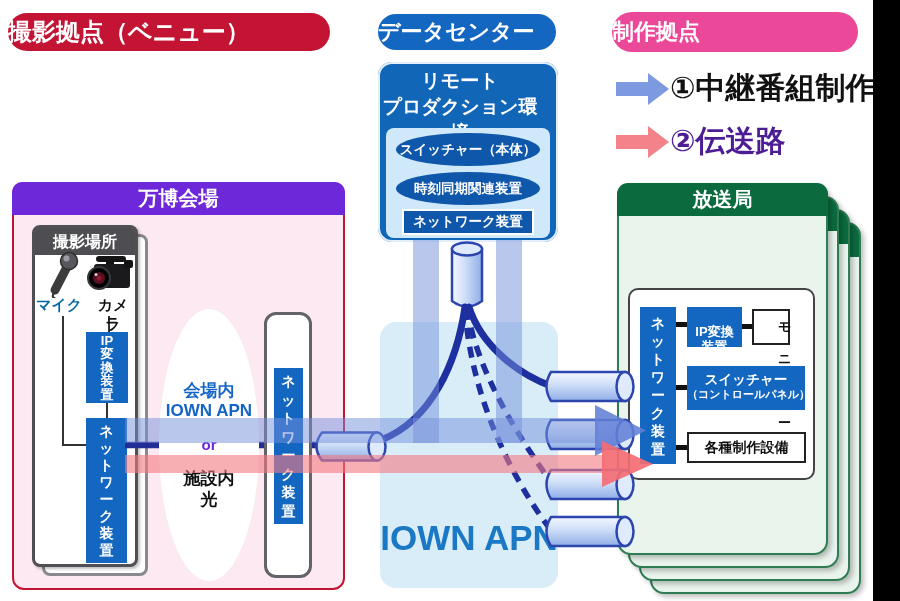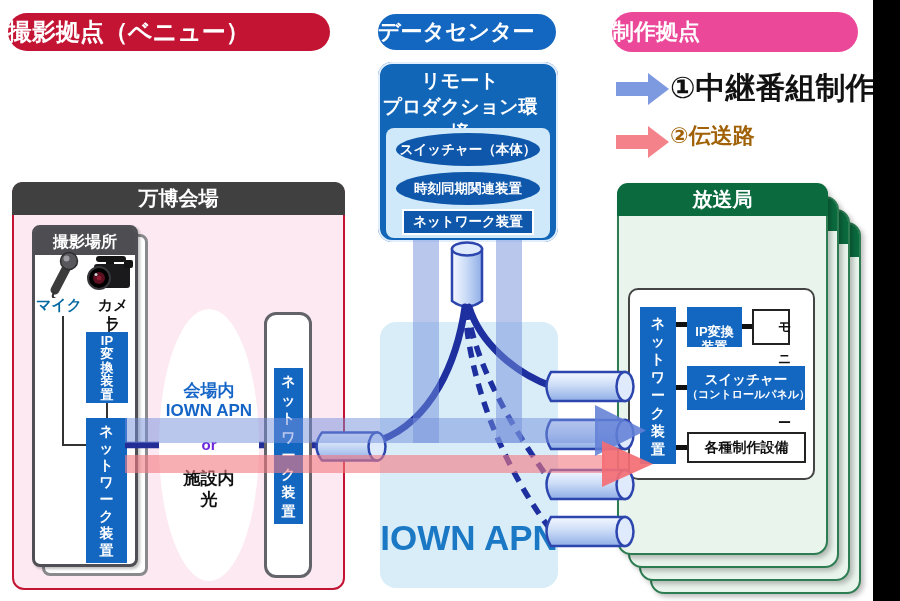--- a/index.html
+++ b/index.html
@@ -29,24 +29,24 @@
     <svg width="54" height="32">
         <polygon points="0,9 32,9 32,0 53,16 32,32 32,23 0,23" fill="#7d99e0"></polygon>
       </svg>
   </div>
   <div class="abs" style="left:670px;top:68px;font-size:30px;font-weight:600;color:#111;z-index:2;white-space:nowrap;">①中継番組制作</div>
   <div class="abs" style="left:616px;top:126px;z-index:2;">
     <svg width="54" height="32">
         <polygon points="0,9 32,9 32,0 53,16 32,32 32,23 0,23" fill="#f4828a"></polygon>
       </svg>
   </div>
-  <div class="abs" style="left:670px;top:121px;font-size:22px;font-weight:600;color:#a16207;z-index:2;white-space:nowrap;text-align:right;">②伝送路</div>
+  <div class="abs" style="left:670px;top:121px;font-size:30px;font-weight:600;color:#4c1d95;z-index:2;white-space:nowrap;text-align:right;">②伝送路</div>
 
   <div class="abs" style="left:12px;top:182px;width:333px;height:408px;background:#fce9f1;border:2px solid #c41434;border-radius:12px;z-index:1;"></div>
-  <div class="abs hdr" style="left:12px;top:182px;width:333px;height:33px;line-height:33px;font-size:20px;background:#404040;border-radius:10px 10px 0 0;z-index:2;">万博会場</div>
+  <div class="abs hdr" style="left:12px;top:182px;width:333px;height:33px;line-height:33px;font-size:20px;background:#6d28d9;border-radius:10px 10px 0 0;z-index:2;">万博会場</div>
 
   <div class="abs" style="left:42px;top:234px;width:106px;height:342px;background:#fff;border:3px solid #8a8a8e;border-radius:8px;z-index:2;"></div>
   <div class="abs" style="left:32px;top:225px;width:106px;height:342px;background:#fff;border:3px solid #4f4f55;border-radius:8px;box-shadow:2px 2px 3px rgba(0,0,0,.25);z-index:2;"></div>
   <div class="abs hdr" style="left:35px;top:228px;width:100px;height:27px;line-height:27px;font-size:16px;background:#4d4d52;border-radius:4px 4px 0 0;z-index:3;">撮影場所</div>
 
   <div class="abs" style="left:42px;top:250px;z-index:3;">
     <svg width="38" height="48" viewBox="0 0 38 48">
       <line x1="26" y1="15" x2="13" y2="40" stroke="#3c3c3c" stroke-width="9" stroke-linecap="round"></line>
       <circle cx="27" cy="11" r="8.5" fill="#58585c" stroke="#2e2e30" stroke-width="1.5"></circle>
       <circle cx="24.5" cy="8.5" r="3" fill="#9c9ca2"></circle>

